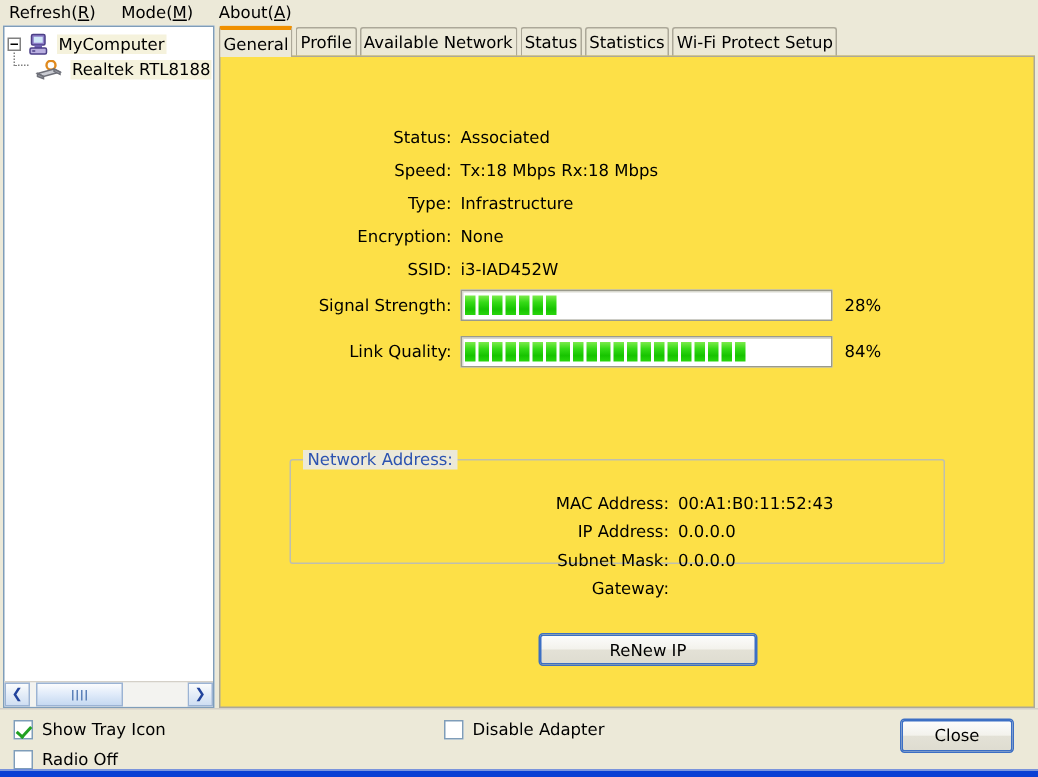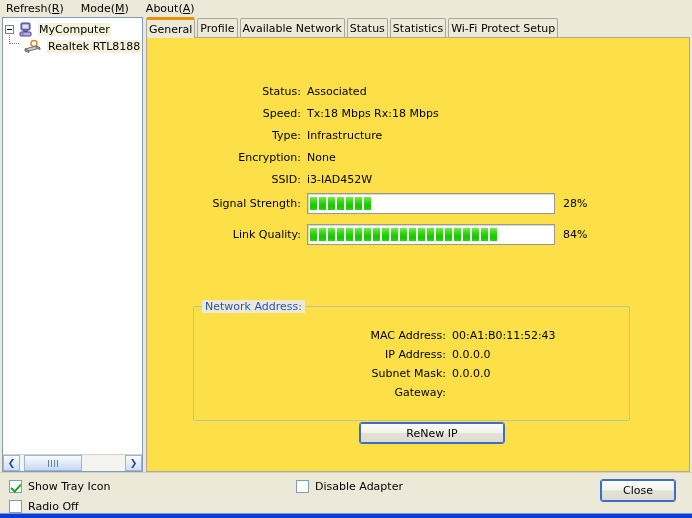--- a/index.html
+++ b/index.html
@@ -422,21 +422,21 @@
               <span class="seg"></span>
             <span class="seg"></span>
               <span class="seg"></span>
               <span class="seg"></span>
               <span class="seg"></span>
             <span class="seg"></span>
           </div>
           <span class="pct">84%</span>
         </div>
 
-        <fieldset class="group" style="left:46px; top:268px; width:437px; height:115px; margin:0; padding:0;">
+        <fieldset class="group" style="left:46px; top:268px; width:437px; height:70px; margin:0; padding:0;">
           <legend>Network Address:</legend>
           <div class="kv" style="left:0px; top:22px; width:420px;">
             <span class="k" style="width:258px;flex:0 0 258px;">MAC Address:</span>
             <span class="v">00:A1:B0:11:52:43</span>
           </div>
           <div class="kv" style="left:0px; top:41px; width:420px;">
             <span class="k" style="width:258px;flex:0 0 258px;">IP Address:</span>
             <span class="v">0.0.0.0</span>
           </div>
           <div class="kv" style="left:0px; top:60px; width:420px;">

